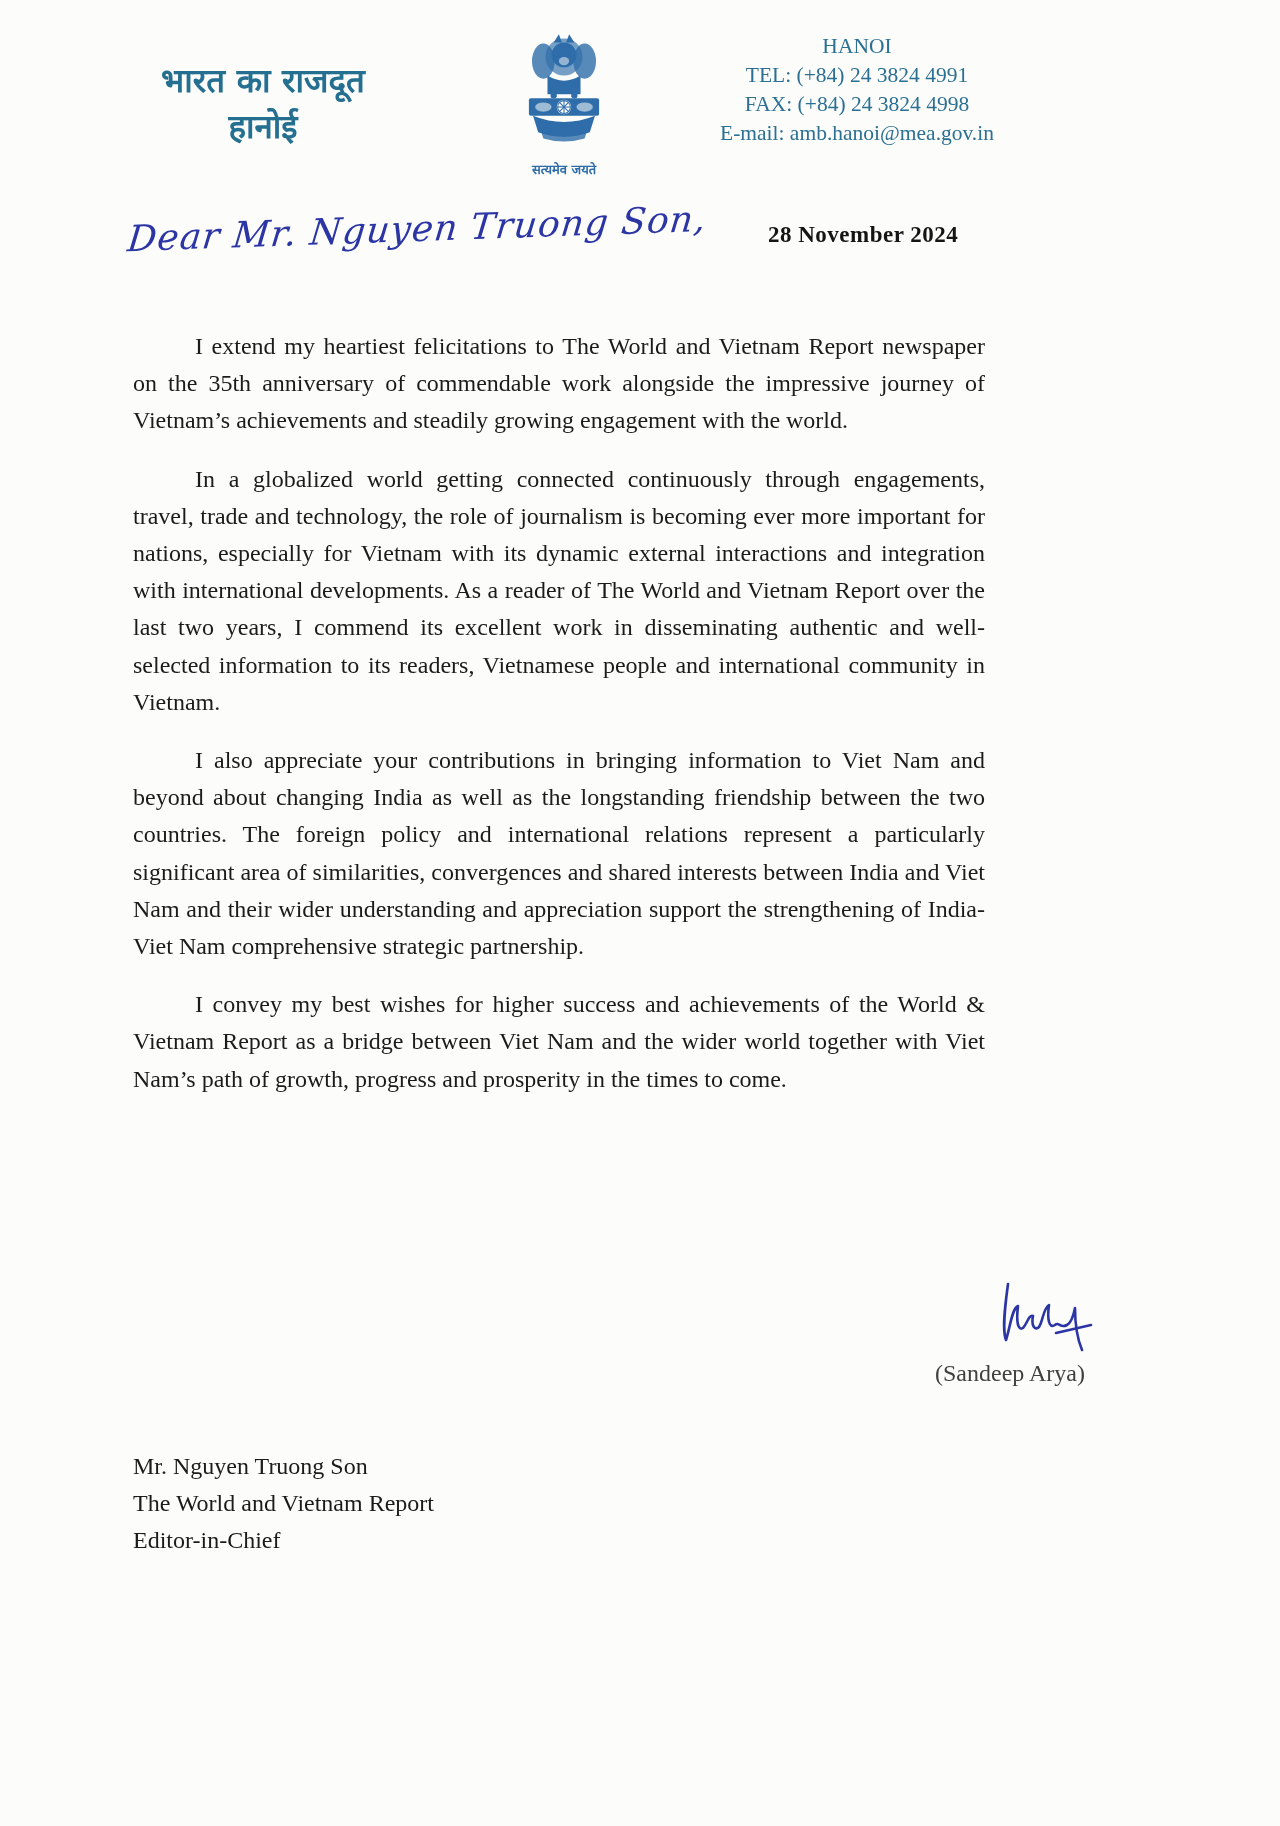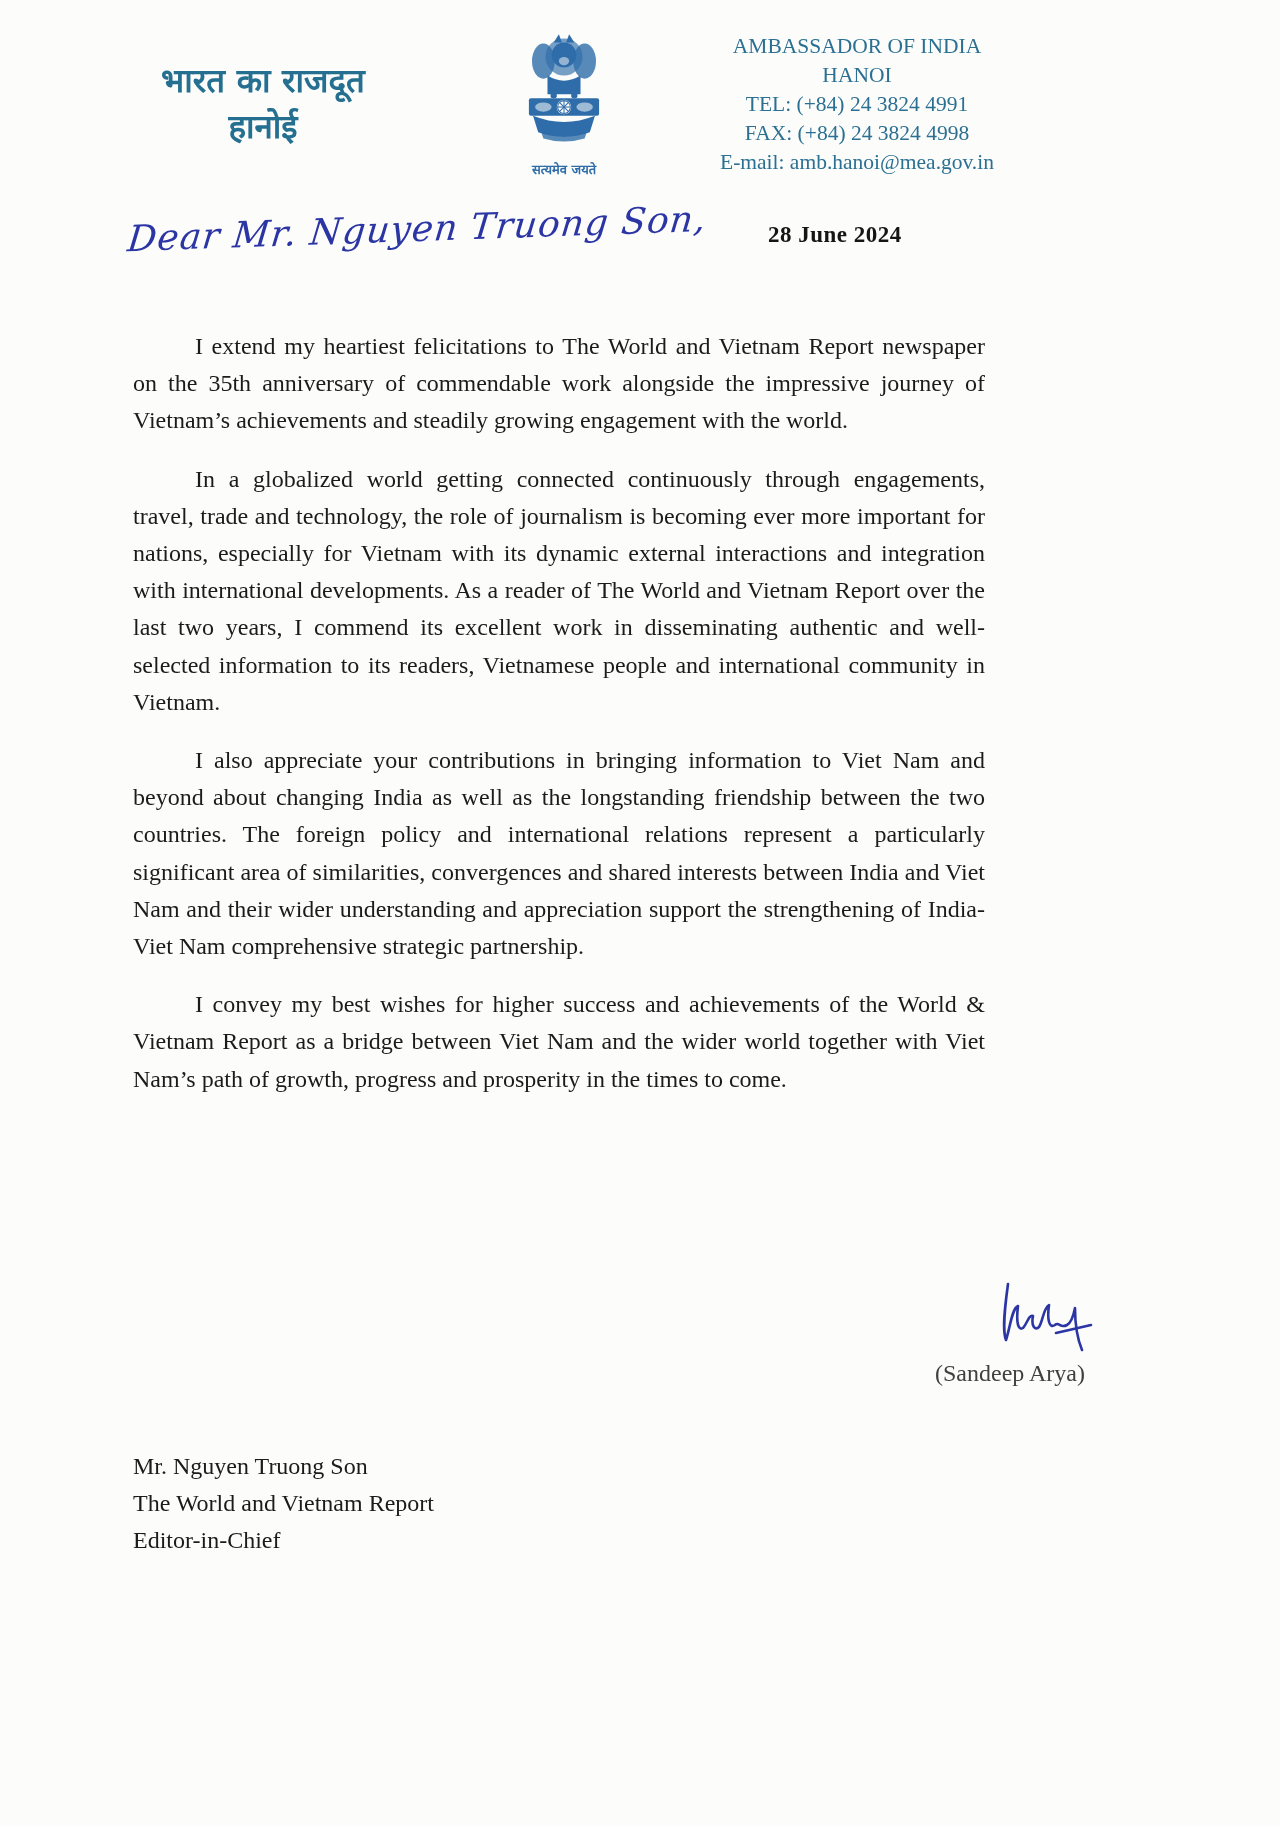--- a/index.html
+++ b/index.html
@@ -124,28 +124,27 @@
         <ellipse cx="70" cy="78.5" rx="8" ry="4.5" fill="#fcfcfb" opacity="0.55"></ellipse>
 
         <path d="M20,87 Q50,99 80,87 L75,103 Q50,112 25,103 Z"></path>
         <path d="M28,103 Q50,111 72,103 L70,109 Q50,115 30,109 Z" opacity="0.8"></path>
       </g>
     </svg>
     <span class="emblem-motto">सत्यमेव जयते</span>
   </div>
 
   <div class="contact-block">
-    <div class="row">AMBASSADOR OF INDIA</div>
     <div class="row">HANOI</div>
     <div class="row">TEL: (+84) 24 3824 4991</div>
     <div class="row">FAX: (+84) 24 3824 4998</div>
     <div class="row">E-mail: amb.hanoi@mea.gov.in</div>
   </div>
 
-  <div class="date-line">28 June 2024</div>
+  <div class="date-line">28 November 2024</div>
   <div class="salutation">Dear Mr. Nguyen Truong Son,</div>
 
   <div class="letter-body">
     <p>I extend my heartiest felicitations to The World and Vietnam Report newspaper on the 35th anniversary of commendable work alongside the impressive journey of Vietnam’s achievements and steadily growing engagement with the world.</p>
     <p>In a globalized world getting connected continuously through engagements, travel, trade and technology, the role of journalism is becoming ever more important for nations, especially for Vietnam with its dynamic external interactions and integration with international developments. As a reader of The World and Vietnam Report over the last two years, I commend its excellent work in disseminating authentic and well-selected information to its readers, Vietnamese people and international community in Vietnam.</p>
     <p>I also appreciate your contributions in bringing information to Viet Nam and beyond about changing India as well as the longstanding friendship between the two countries. The foreign policy and international relations represent a particularly significant area of similarities, convergences and shared interests between India and Viet Nam and their wider understanding and appreciation support the strengthening of India-Viet Nam comprehensive strategic partnership.</p>
     <p>I convey my best wishes for higher success and achievements of the World &amp; Vietnam Report as a bridge between Viet Nam and the wider world together with Viet Nam’s path of growth, progress and prosperity in the times to come.</p>
   </div>
 
   <div class="signature-area">

